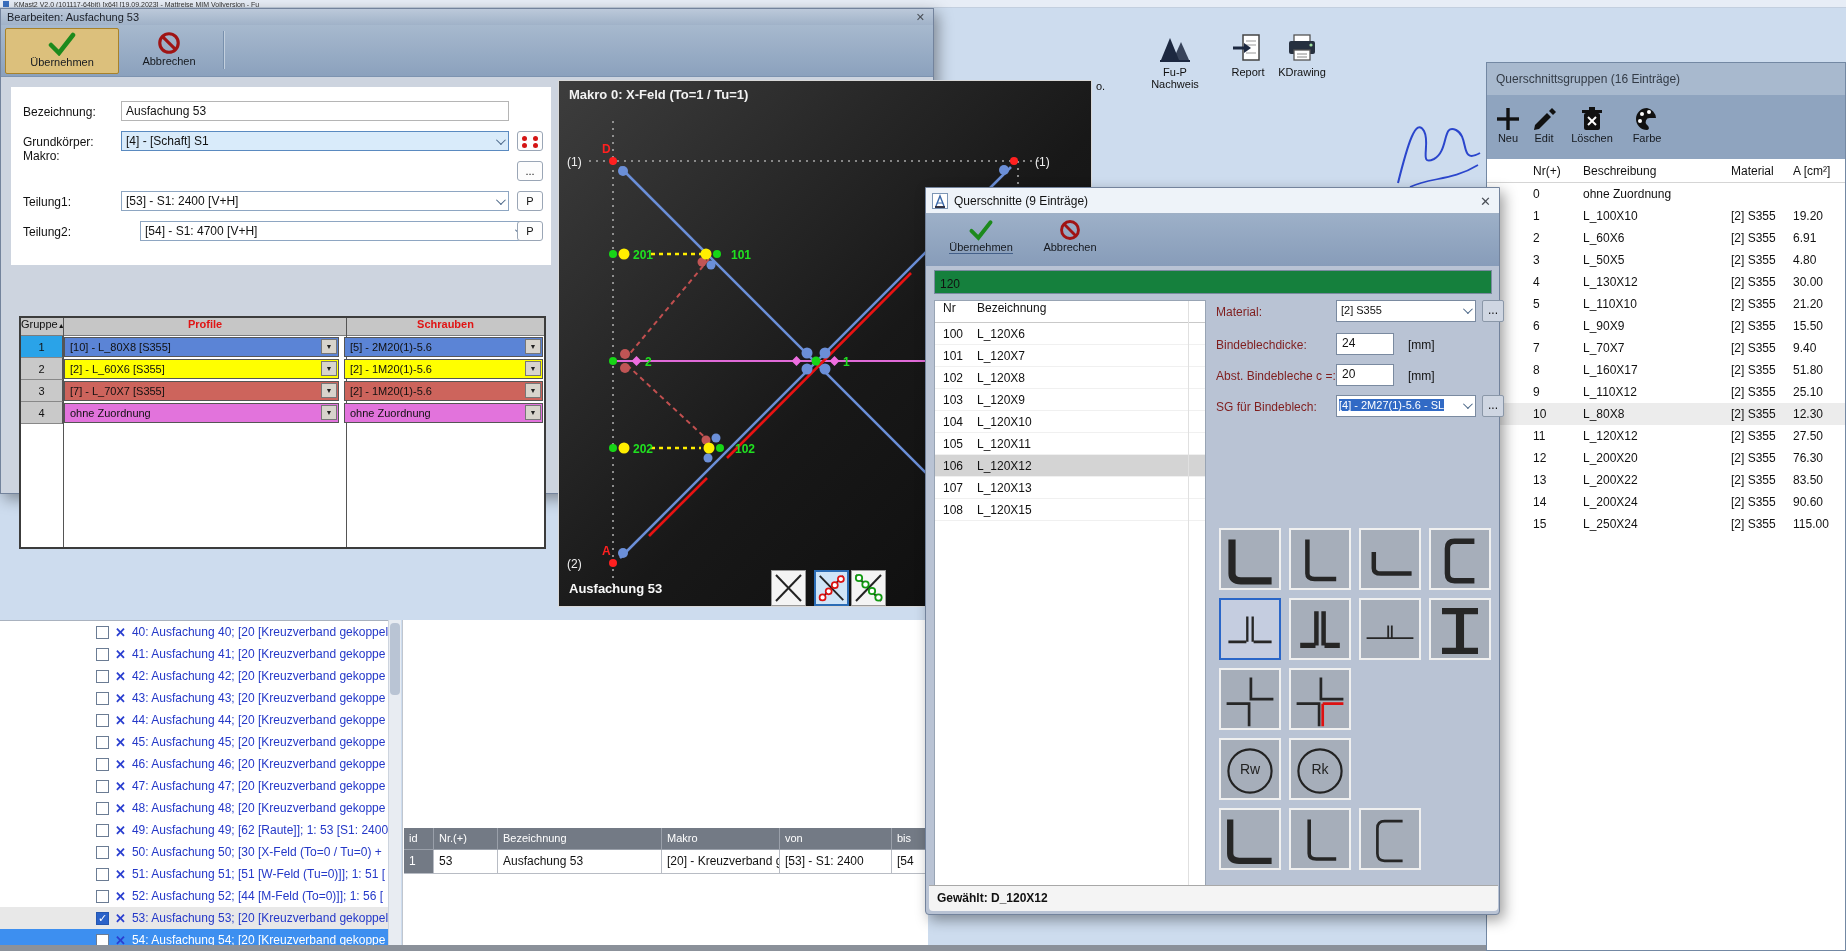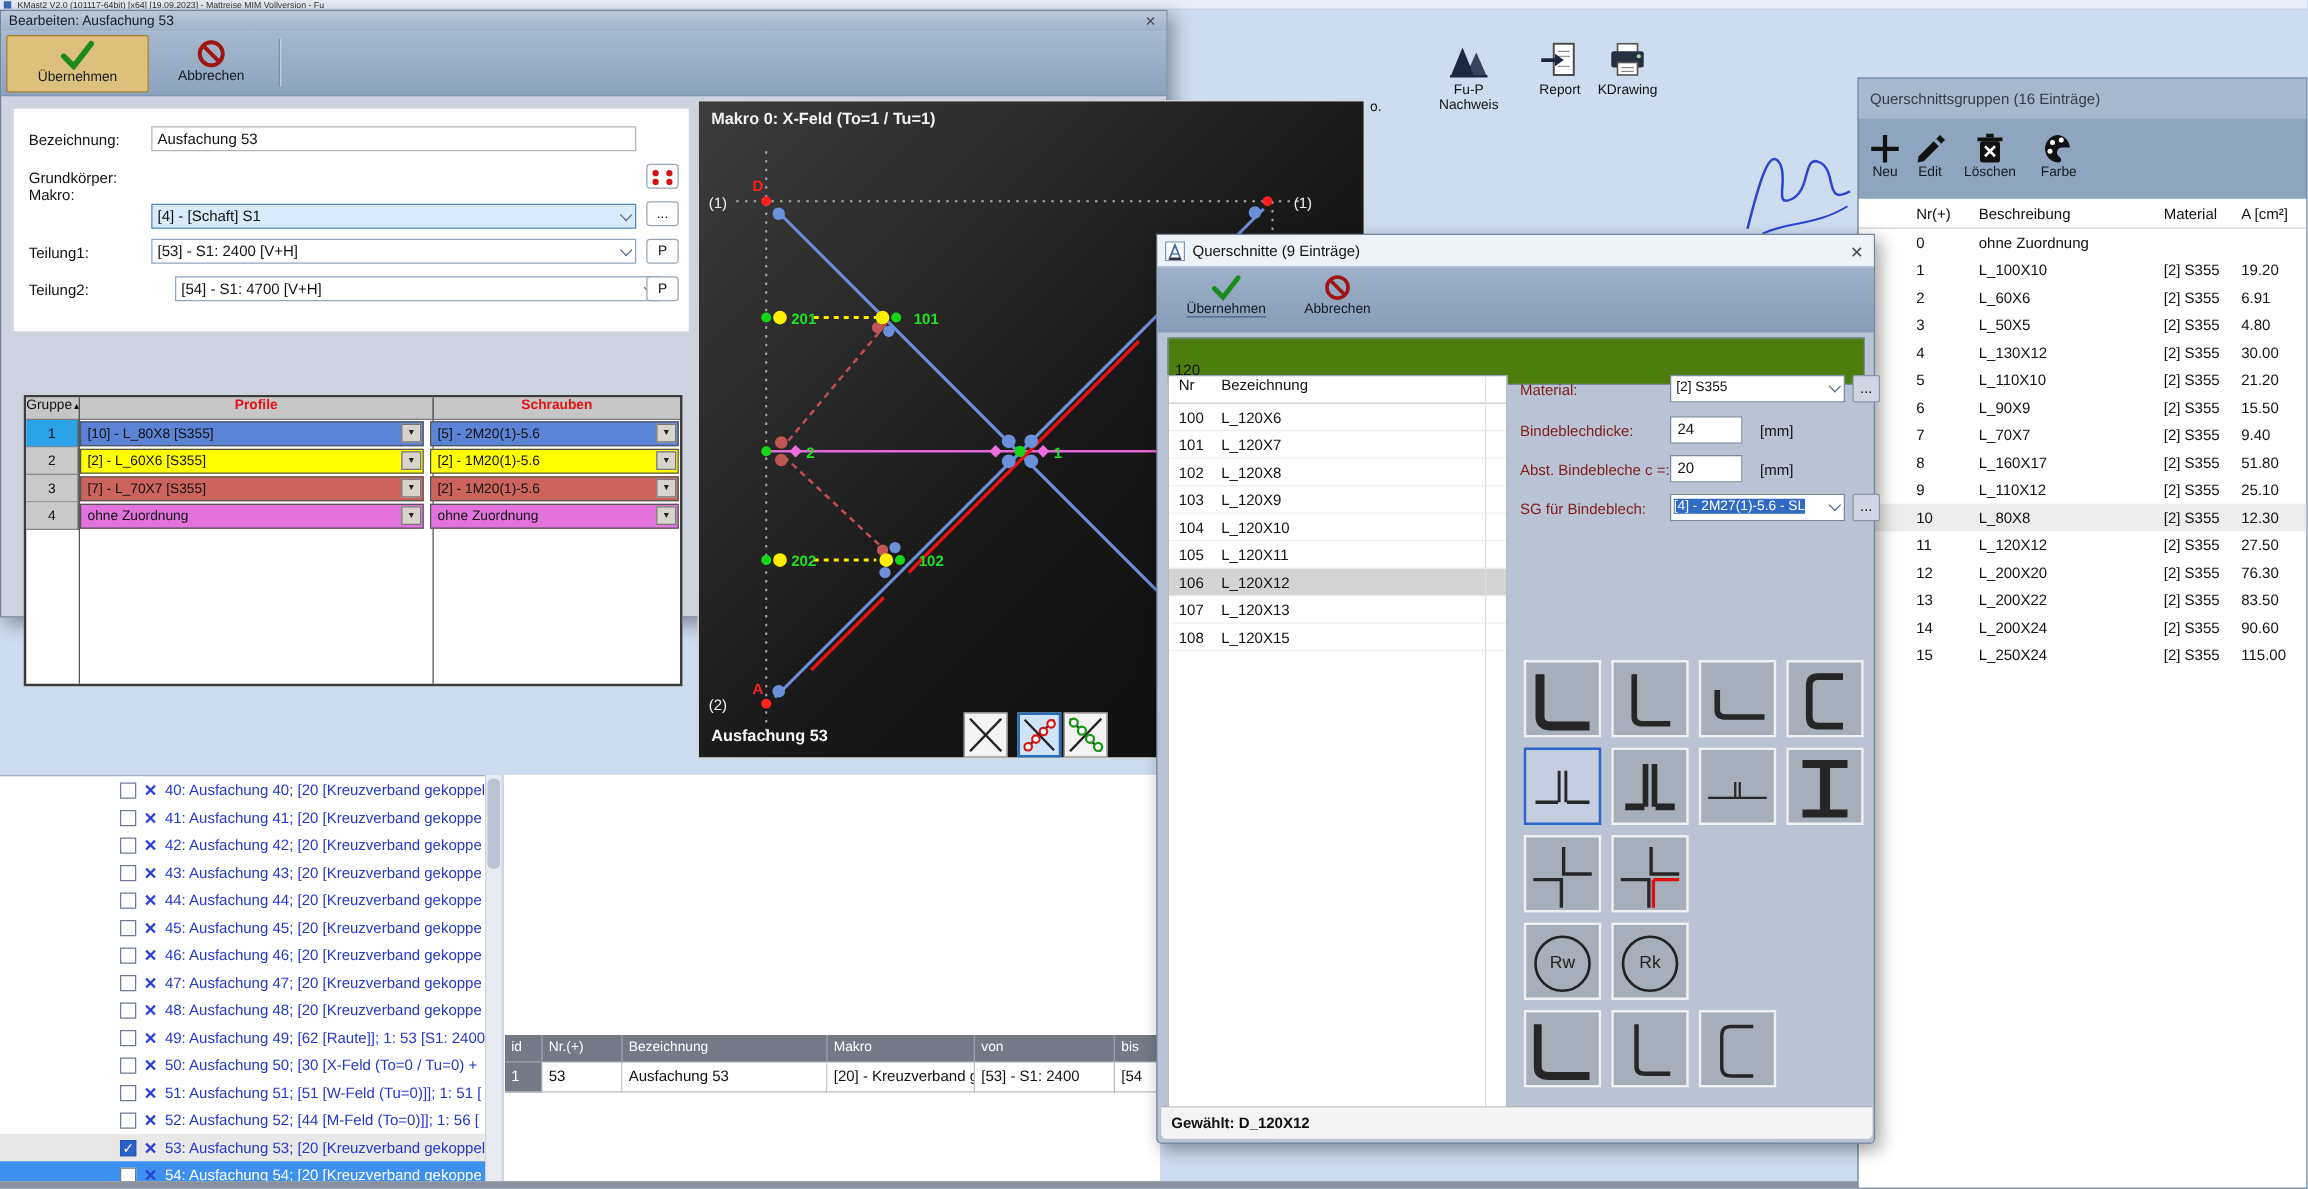--- a/index.html
+++ b/index.html
@@ -61,21 +61,21 @@
   #preview-title { position:absolute; left:10px; top:6px; color:#f2f2f2; font-weight:bold; font-size:13px; }
   #preview-caption { position:absolute; left:10px; top:500px; color:#f8f8f8; font-weight:bold; font-size:13px; }
   .pv-btn { position:absolute; top:489px; width:35px; height:36px; background:#f4f4f4; border:1px solid #9a9a9a; }
   .pv-btn.on { background:#cfe4f7; border:2px solid #2b6cb5; }
 
   
   #qs-dialog { left:925px; top:187px; width:575px; height:728px; background:#b9c3d4; z-index:20; border-radius:0 0 4px 4px;}
   #qs-dialog .titlebar { height:26px; background:#eef3f9; border-bottom:1px solid #9fb0c5; font-size:12px; }
   #qs-dialog .titlebar .t { margin-left:6px; }
   #qs-toolbar { position:absolute; left:0; top:26px; width:100%; height:52px; background:linear-gradient(#9db0c8,#879cb9); }
-  #qs-search { position:absolute; left:8px; top:82px; width:558px; height:24px; background:#4d7c0f; border:1px solid #7a8aa0; font-size:12px; padding:18px 5px; }
+  #qs-search { position:absolute; left:8px; top:82px; width:558px; height:24px; background:#15803d; border:1px solid #7a8aa0; font-size:12px; padding:6px 5px; }
   #qs-list { position:absolute; left:8px; top:112px; width:272px; height:592px; background:#fff; border:1px solid #98a4b4; overflow:hidden; }
   #qs-list .lh { height:22px; border-bottom:1px solid #c9c9c9; font-size:12px; display:flex; }
   #qs-list .lh span:first-child{ width:42px; padding-left:8px; }
   .qrow { display:flex; height:22px; font-size:12px; align-items:center; border-bottom:1px solid #f0f0f0;}
   .qrow span:first-child{ width:42px; padding-left:8px; }
   .qrow.sel { background:#d4d4d4; }
   #qs-list .vdiv{ position:absolute; left:253px; top:0; bottom:0; width:1px; background:#e0e0e0; }
   .qf-label { position:absolute; left:290px; font-size:12px; color:#7f1d1d; }
   .qf-input { position:absolute; left:410px; width:58px; height:22px; background:#fff; border:1px solid #7a8aa0; font-size:12px; padding:2px 5px; }
   .qf-combo { position:absolute; left:410px; width:140px; height:22px; background:#fff; border:1px solid #7a8aa0; font-size:11px; padding:3px 16px 2px 4px; white-space:nowrap; overflow:hidden;}
@@ -495,21 +495,21 @@
       <span>Abbrechen</span>
     </div>
     <div class="sep"></div>
   </div>
 
   <div id="edit-form">
     <span class="f-label" style="top:18px;">Bezeichnung:</span>
     <div class="f-field" style="top:14px; border-color:#b5b5b5;">Ausfachung 53</div>
 
     <span class="f-label" style="top:48px;">Grundkörper:</span>
-    <div class="f-field combo" style="top:44px; background:#d9ebfa; border-color:#5a8ac0;margin-top:32px;">
+    <div class="f-field combo" style="top:44px; background:#d9ebfa; border-color:#5a8ac0;">
       <span>[4] - [Schaft] S1</span>
       <span class="chev"></span>
     </div>
     <div class="side-btn reddots" style="top:44px;">
       <span style="left:4px;top:4px;"></span>
         <span style="left:15px;top:4px;"></span>
       <span style="left:4px;top:11px;"></span>
         <span style="left:15px;top:11px;"></span>
     </div>
 

